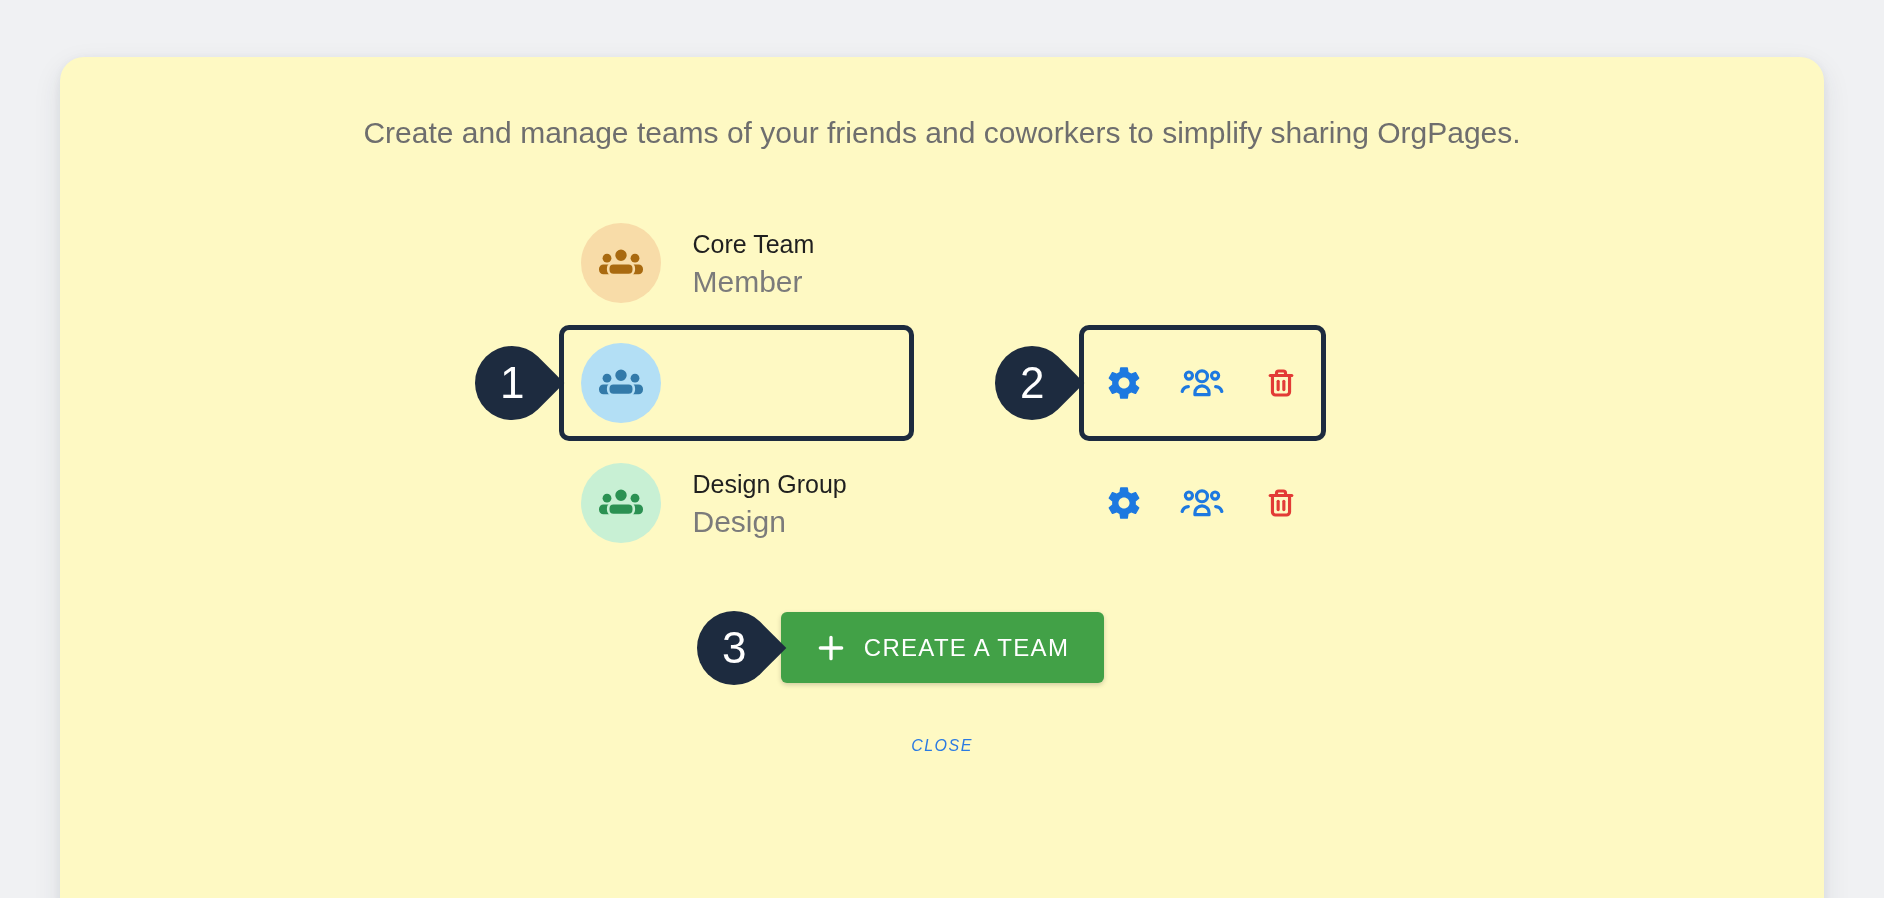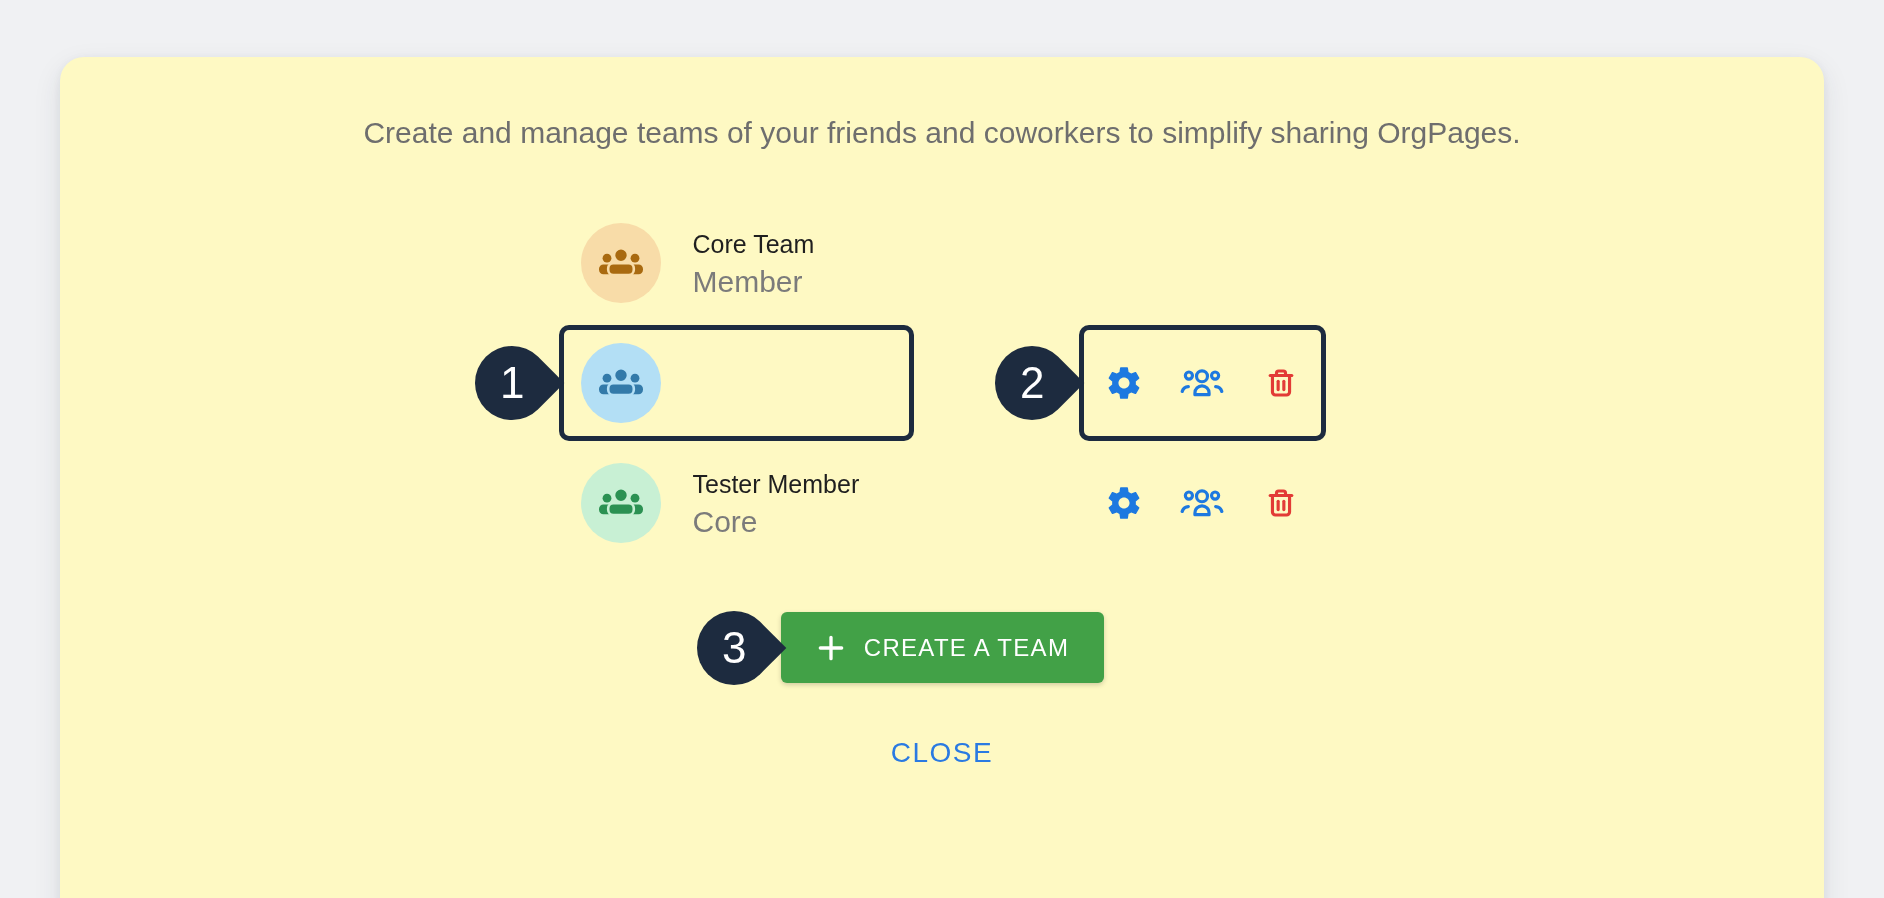--- a/index.html
+++ b/index.html
@@ -87,21 +87,21 @@
     font-size:24px; font-weight:500; letter-spacing:1.3px;
     display:flex; align-items:center; justify-content:center;
     gap:17px;
     cursor:pointer;
     box-shadow:0 2px 5px rgba(0,0,0,0.18);
   }
   .close-row { text-align:center; margin-top:54px; }
   .close-link {
     background:none; border:none; cursor:pointer;
     font-family:inherit;
-    font-size:28px; font-weight:500; letter-spacing:1.5px;
+    font-size:16px; font-weight:500; letter-spacing:1.5px;font-style:italic;
   }
 </style>
 </head>
 <body>
 
 <svg width="0" height="0" style="position:absolute">
   <defs>
     <g id="group-filled">
       <circle cx="5" cy="9.6" r="2.2"></circle>
       <circle cx="19" cy="9.6" r="2.2"></circle>
@@ -190,22 +190,22 @@
     </div>
 
     <div class="team-row">
       <div class="team-cell">
         <div class="avatar" style="background-color: rgb(200, 240, 212); color: rgb(43, 145, 82); --ring: #c8f0d4;">
           <svg width="48" height="48" viewBox="0 0 24 24" fill="currentColor">
               <use href="#group-filled"></use>
             </svg>
         </div>
         <div class="team-text">
-          <div class="team-name" style="color: rgb(31, 31, 31);">Tester Member</div>
-          <div class="team-role" style="color: rgb(123, 123, 123);">Core</div>
+          <div class="team-name" style="color: rgb(31, 31, 31);">Design Group</div>
+          <div class="team-role" style="color: rgb(123, 123, 123);">Design</div>
         </div>
       </div>
       <div class="spacer"></div>
       <div class="actions-cell">
         <button class="icon-btn" style="color: rgb(29, 121, 224);">
           <svg width="38" height="38" viewBox="0 0 24 24" fill="currentColor">
               <use href="#gear-outline"></use>
             </svg>
         </button>
         <button class="icon-btn" style="color: rgb(29, 121, 224);">

